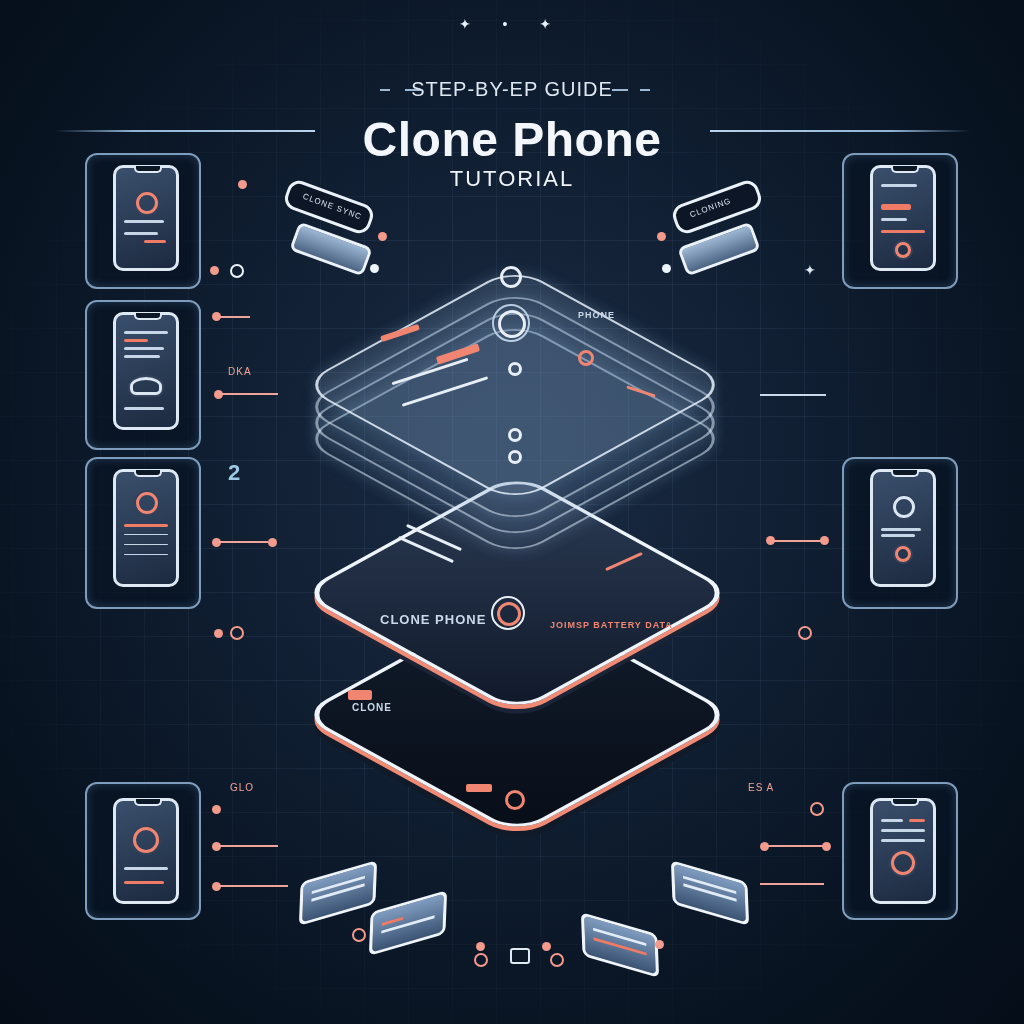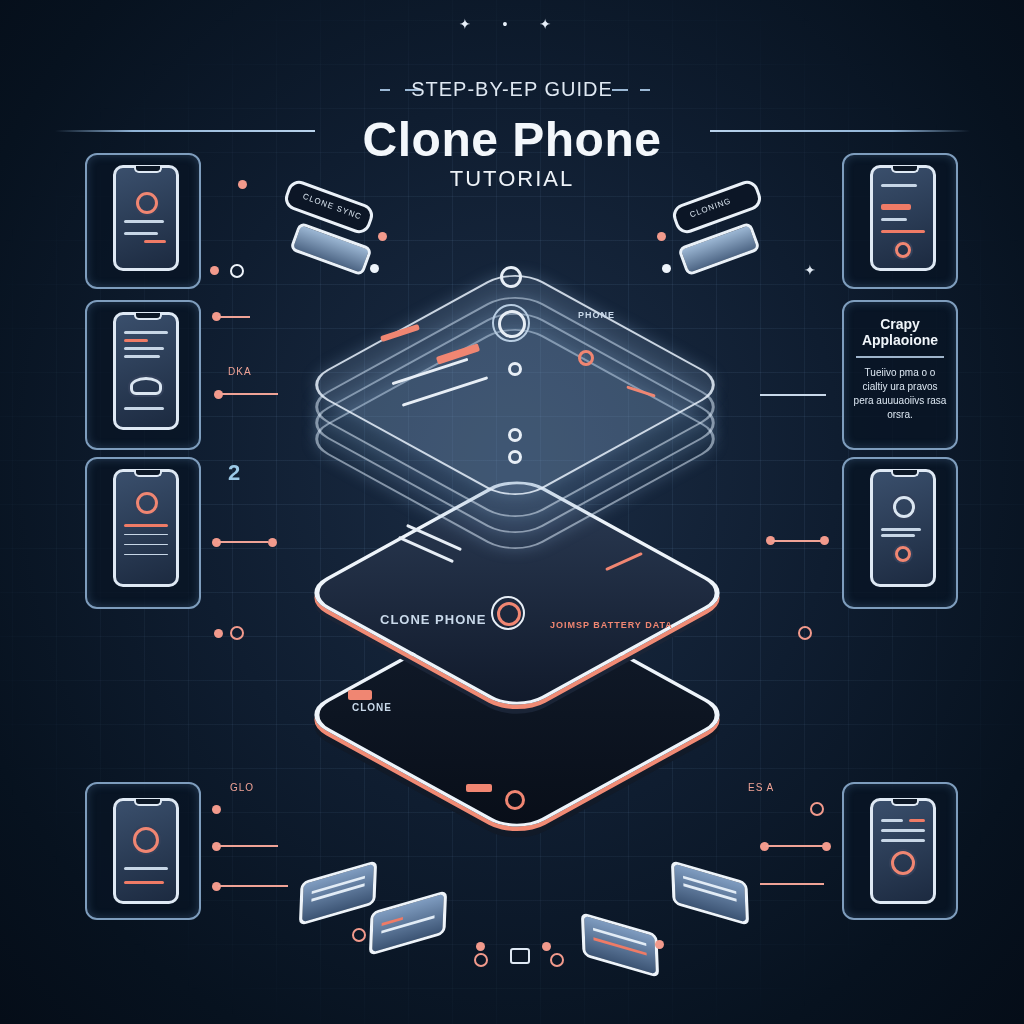--- a/index.html
+++ b/index.html
@@ -142,27 +142,20 @@
   <div class="card" style="left:842px;top:153px;height:132px">
     <div class="phone">
       <div class="notch"></div>
       <div class="bar" style="top:16px;width:36px"></div>
       <div class="bar red" style="top:36px;width:30px;height:6px"></div>
       <div class="bar" style="top:50px;width:26px"></div>
       <div class="bar red" style="top:62px;width:44px"></div>
       <div class="ring" style="top:74px;width:10px;height:10px;left:22px"></div>
     </div>
   </div>
-  <div class="card" style="left:842px;top:300px;height:146px">
-    <div class="card-title">
-      <span>Crapy Applaoione</span>
-    </div>
-    <div class="card-rule"></div>
-    <div class="card-body">Tueiivo pma o o cialtiy ura pravos pera auuuaoiivs rasa orsra.</div>
-  </div>
   <div class="card" style="left:842px;top:457px;height:148px">
     <div class="phone" style="height:112px">
       <div class="notch"></div>
       <div class="ring" style="top:24px;border-color:#dbe6f1"></div>
       <div class="bar" style="top:56px;width:40px"></div>
       <div class="bar" style="top:62px;width:34px"></div>
       <div class="ring" style="top:74px;width:10px;height:10px;left:22px"></div>
     </div>
   </div>
   <div class="card" style="left:842px;top:782px;height:134px">

